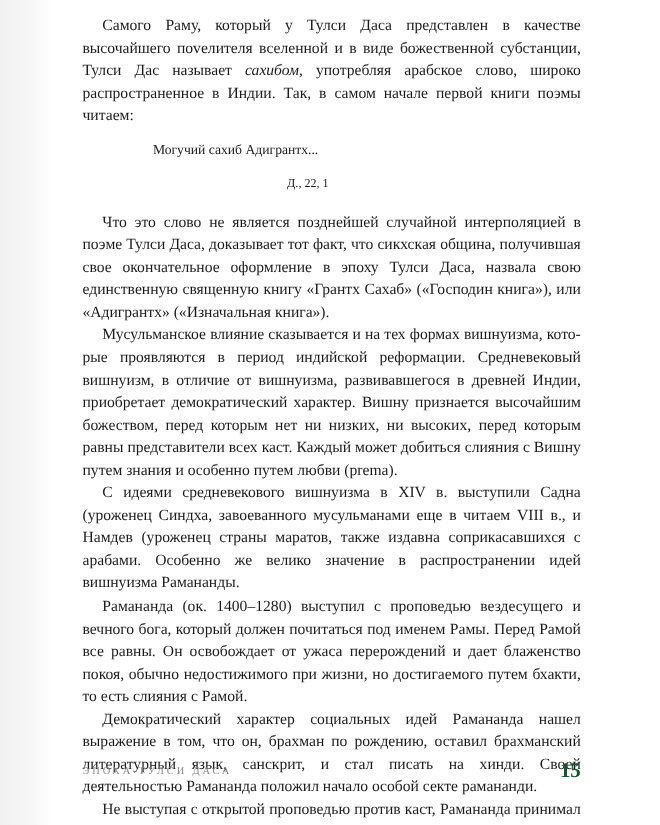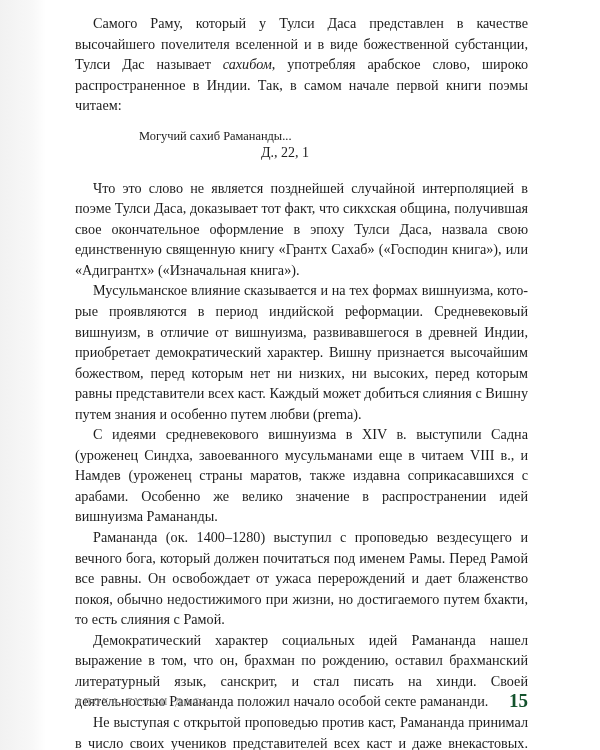--- a/index.html
+++ b/index.html
@@ -27,23 +27,23 @@
     font-family: Liberation Serif, serif;
   }
   .para em { font-style: italic; }
   .quote {
     margin: 11px 0 0 0;
     padding-left: 64px;
     font-size: 12.4px;
     line-height: 18px;
   }
   .quote-ref {
-    margin: 2px 0 19px 0;
+    margin: 16px 0 19px 0;
     padding-left: 186px;
-    font-size: 14px;
+    font-size: 11px;
     line-height: 12px;
   }
   .footer {
     position: absolute; left: 75px; top: 690px; width: 453px; height: 24px; text-decoration: underline;
   }
   .running-head {
     position: absolute; left: 0; top: 7px;
     font-size: 9.5px; letter-spacing: 2.6px;
     color: #8a8a8a;
     font-family: "Liberation Serif", "DejaVu Serif", serif;
@@ -55,21 +55,21 @@
   }
 </style>
 </head>
 <body>
 
 <div class="left-shade"></div>
 
 <div class="page">
   <p class="para"><span>Самого Раму, который у Тулси Даса представлен в качестве высочайшего по­vелителя вселенной и в виде божественной субстанции, Тулси Дас называет </span><em>сахибом</em><span>, употребляя арабское слово, широко распространенное в Индии. Так, в самом начале первой книги поэмы читаем:</span></p>
 
-  <div class="quote">Могучий сахиб Рамананды...</div>
+  <div class="quote">Могучий сахиб Адигрантх...</div>
   <div class="quote-ref">Д., 22, 1</div>
 
   <p class="para">Что это слово не является позднейшей случайной интерполяцией в поэме Тулси Даса, доказывает тот факт, что сикхская община, получившая свое окон­чательное оформление в эпоху Тулси Даса, назвала свою единственную священ­ную книгу «Грантх Сахаб» («Господин книга»), или «Адигрантх» («Изначаль­ная книга»).</p>
   <p class="para">Мусульманское влияние сказывается и на тех формах вишнуизма, кото­рые проявляются в период индийской реформации. Средневековый вишнуизм, в отличие от вишнуизма, развивавшегося в древней Индии, приобретает демо­кратический характер. Вишну признается высочайшим божеством, перед ко­торым нет ни низких, ни высоких, перед которым равны представители всех каст. Каждый может добиться слияния с Вишну путем знания и особенно пу­тем любви (prema).</p>
   <p class="para">С идеями средневекового вишнуизма в XIV в. выступили Садна (уроженец Синдха, завоеванного мусульманами еще в читаем VIII в., и Намдев (уроженец страны маратов, также издавна соприкасавшихся с арабами. Особенно же вели­ко значение в распространении идей вишнуизма Рамананды.</p>
   <p class="para">Рамананда (ок. 1400–1280) выступил с проповедью вездесущего и вечного бога, который должен почитаться под именем Рамы. Перед Рамой все равны. Он освобождает от ужаса перерождений и дает блаженство покоя, обычно недо­стижимого при жизни, но достигаемого путем бхакти, то есть слияния с Рамой.</p>
   <p class="para">Демократический характер социальных идей Рамананда нашел выражение в том, что он, брахман по рождению, оставил брахманский литературный язык, санскрит, и стал писать на хинди. Своей деятельностью Рамананда положил на­чало особой секте рамананди.</p>
   <p class="para">Не выступая с открытой проповедью против каст, Рамананда принимал в число своих учеников представителей всех каст и даже внекастовых. Сре­ди его учеников были и брахманы, и представители воинской касты — джаты, и раджа, и брадобрей, и шудры, и неприкасаемые (ачхуты), мусульманин-ткач и даже одна женщина.</p>
 
 </div>

